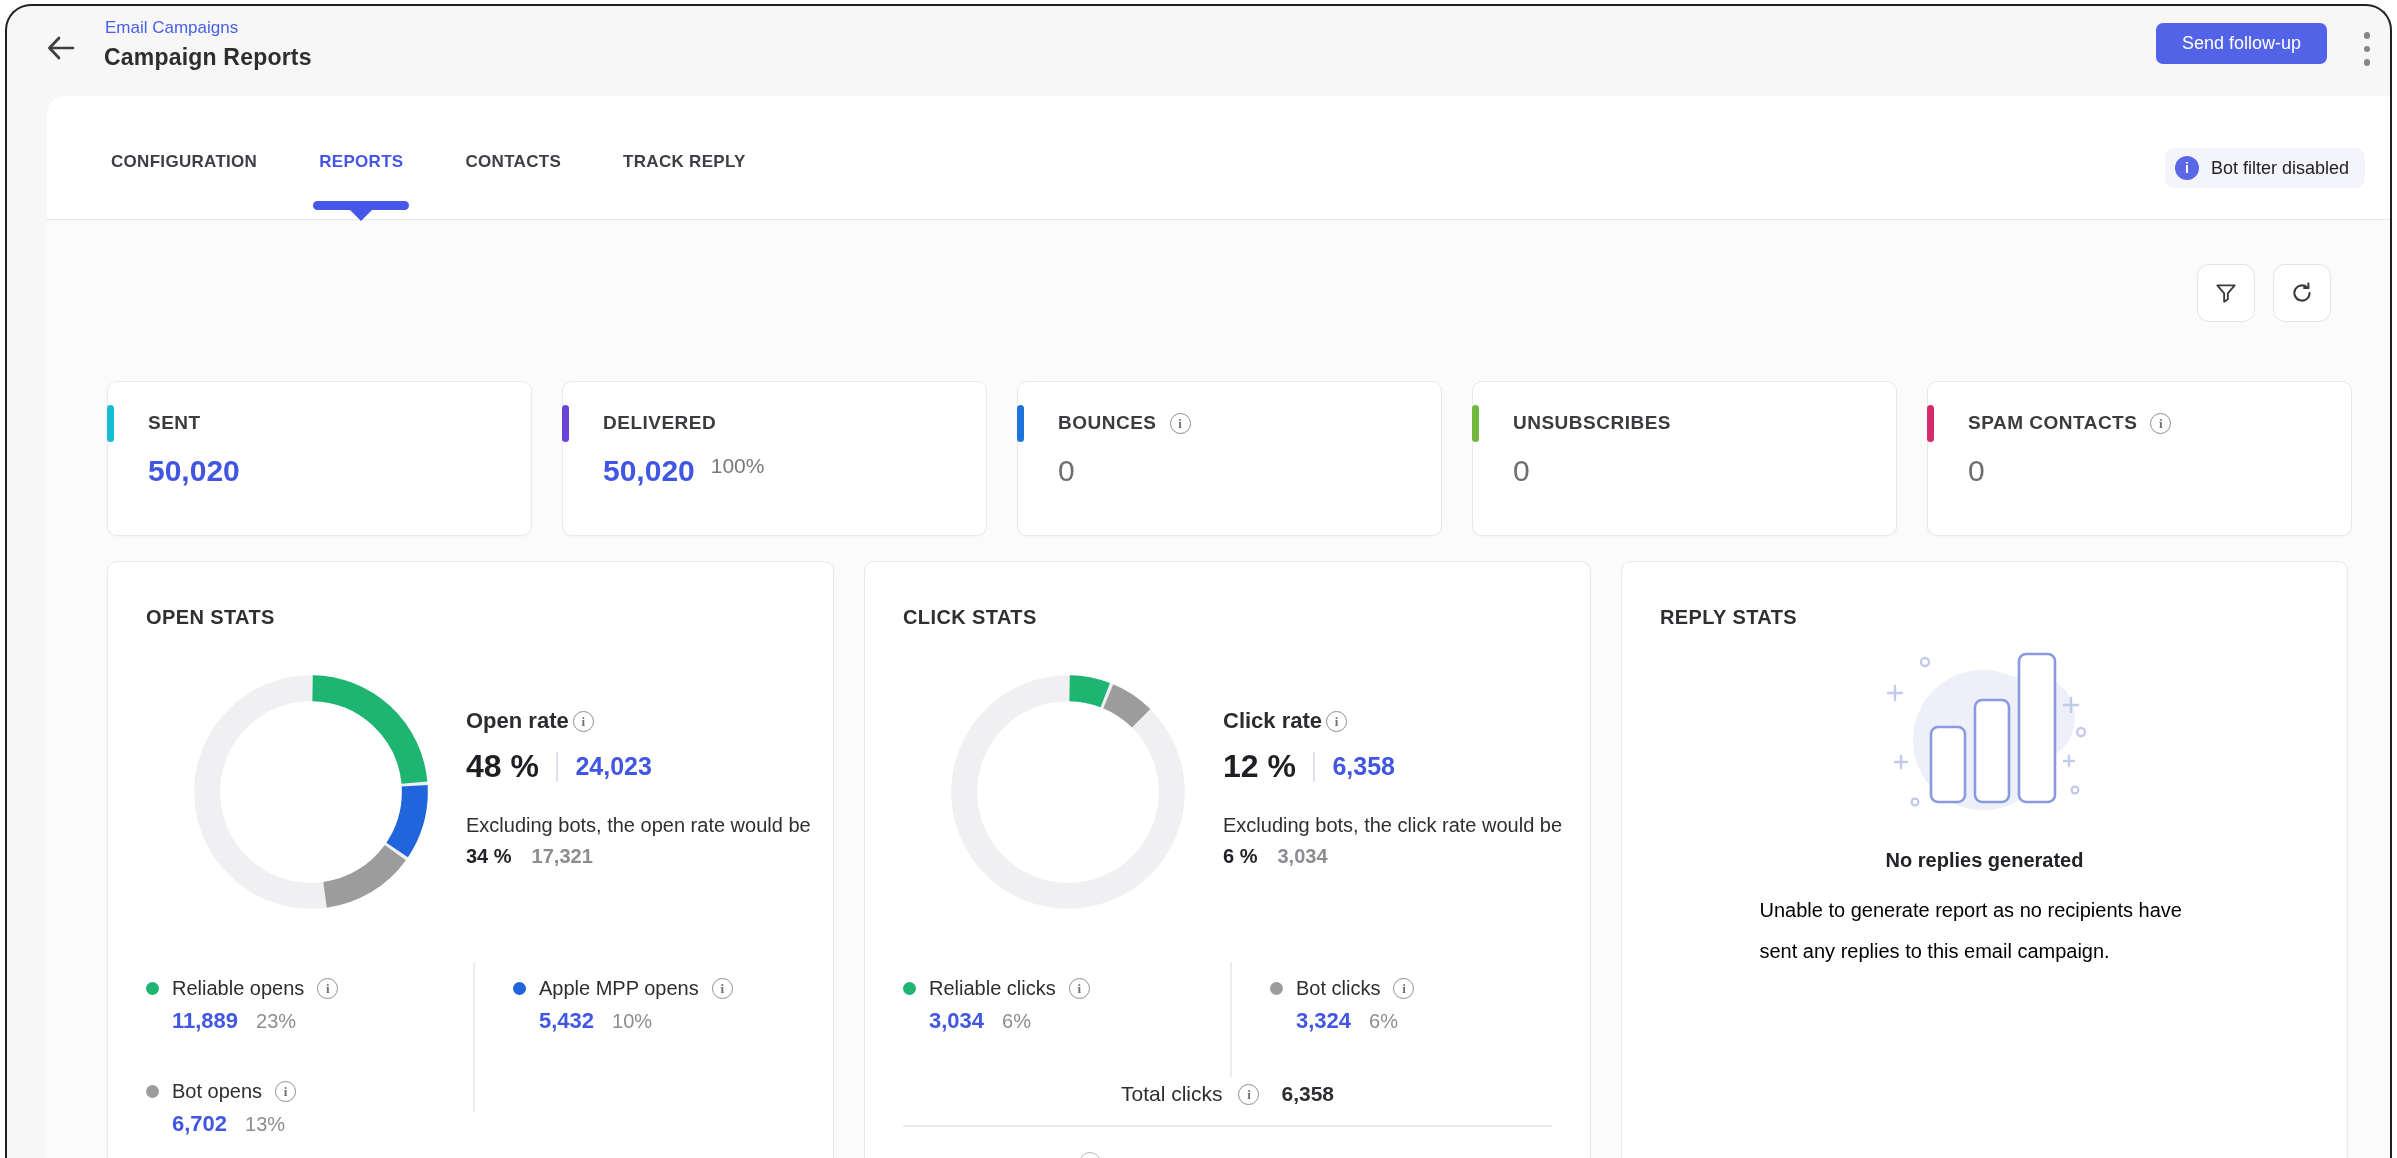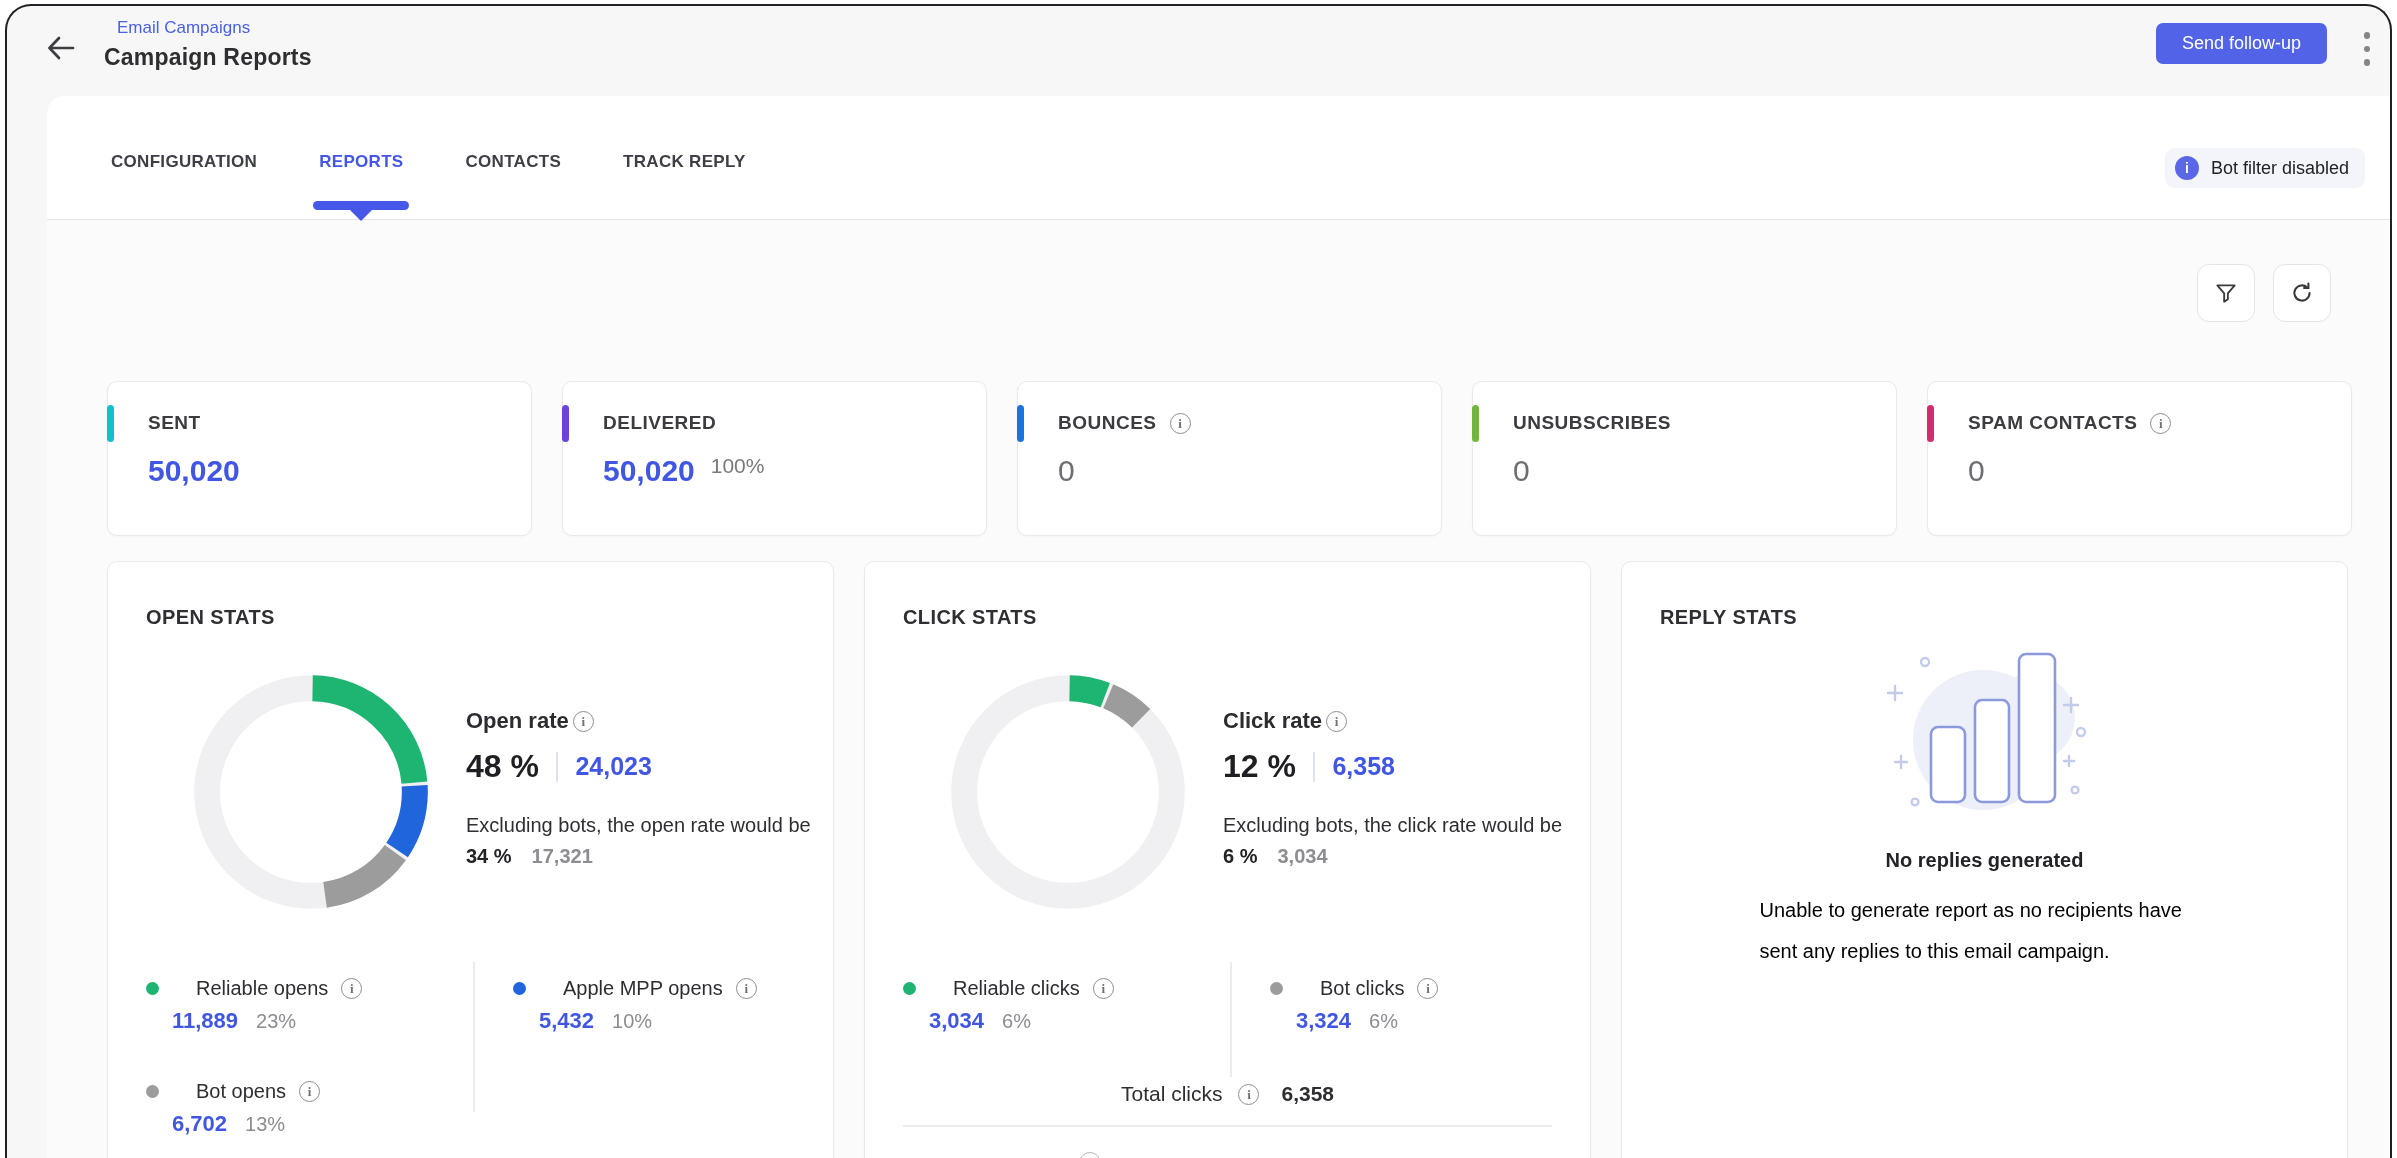--- a/index.html
+++ b/index.html
@@ -8,21 +8,21 @@
   body { position:relative; }
 
   .window { position:absolute; left:5px; top:4px; right:5px; height:1190px;
             background:#f7f7f8; border:2.5px solid #212125; border-bottom:none;
             border-radius:26px 26px 0 0; overflow:hidden; }
 
   
   .hdr-back { position:absolute; left:34px; top:22px; width:40px; height:40px;
               display:flex; align-items:center; justify-content:center; cursor:pointer; }
   .crumb { position:absolute; left:98px; top:12px; font-size:17px; color:#4961e8;
-           text-decoration:none; cursor:pointer;margin-left:12px; }
+           text-decoration:none; cursor:pointer; }
   .page-title { position:absolute; left:97px; top:38px; font-size:23px; font-weight:700;
                 color:#2e2e30; letter-spacing:.2px; }
   .btn-primary { position:absolute; right:63px; top:17px; height:41px; padding:0 26px;
                  background:#5263e8; color:#fff; font-size:18px; border:none;
                  border-radius:7px; font-family:inherit; cursor:pointer; }
   .kebab { position:absolute; right:13px; top:21px; width:20px; height:44px;
            display:flex; flex-direction:column; align-items:center; justify-content:center;
            gap:7px; cursor:pointer; }
   .kebab i { width:6.5px; height:6.5px; border-radius:50%; background:#85858a; }
 
@@ -100,21 +100,21 @@
 
   .note { position:absolute; left:358px; top:248px; width:352px; font-size:20px;
           line-height:31px; color:#2f2f33; }
   .note b { font-weight:700; color:#232327; }
   .note .note-num { color:#8d8d91; font-weight:600; margin-left:20px; }
 
   .v-div { position:absolute; width:1.5px; background:#ececef; }
   .litem { position:absolute; }
   .lhead { display:flex; align-items:center; gap:13px; }
   .ldot  { width:13px; height:13px; border-radius:50%; flex:0 0 auto; }
-  .llbl  { font-size:20px; color:#2e2e32;margin-left:24px; }
+  .llbl  { font-size:20px; color:#2e2e32; }
   .lvals { display:flex; align-items:baseline; gap:18px; padding-left:26px; margin-top:8px; }
   .lval  { font-size:22px; font-weight:700; color:#4156e2; }
   .lpct  { font-size:20px; color:#8d8d91; }
 
   .total-row { position:absolute; left:0; right:0; top:520px; display:flex;
                justify-content:center; align-items:center; gap:16px; }
   .total-lbl { font-size:21px; color:#2e2e32; }
   .total-val { font-size:21px; font-weight:600; color:#2e2e32; margin-left:6px; }
   .h-div { position:absolute; left:38px; right:38px; top:563px; height:1.5px; background:#ececef; }
   .next-hint { position:absolute; left:214px; top:590px; width:22px; height:22px;

